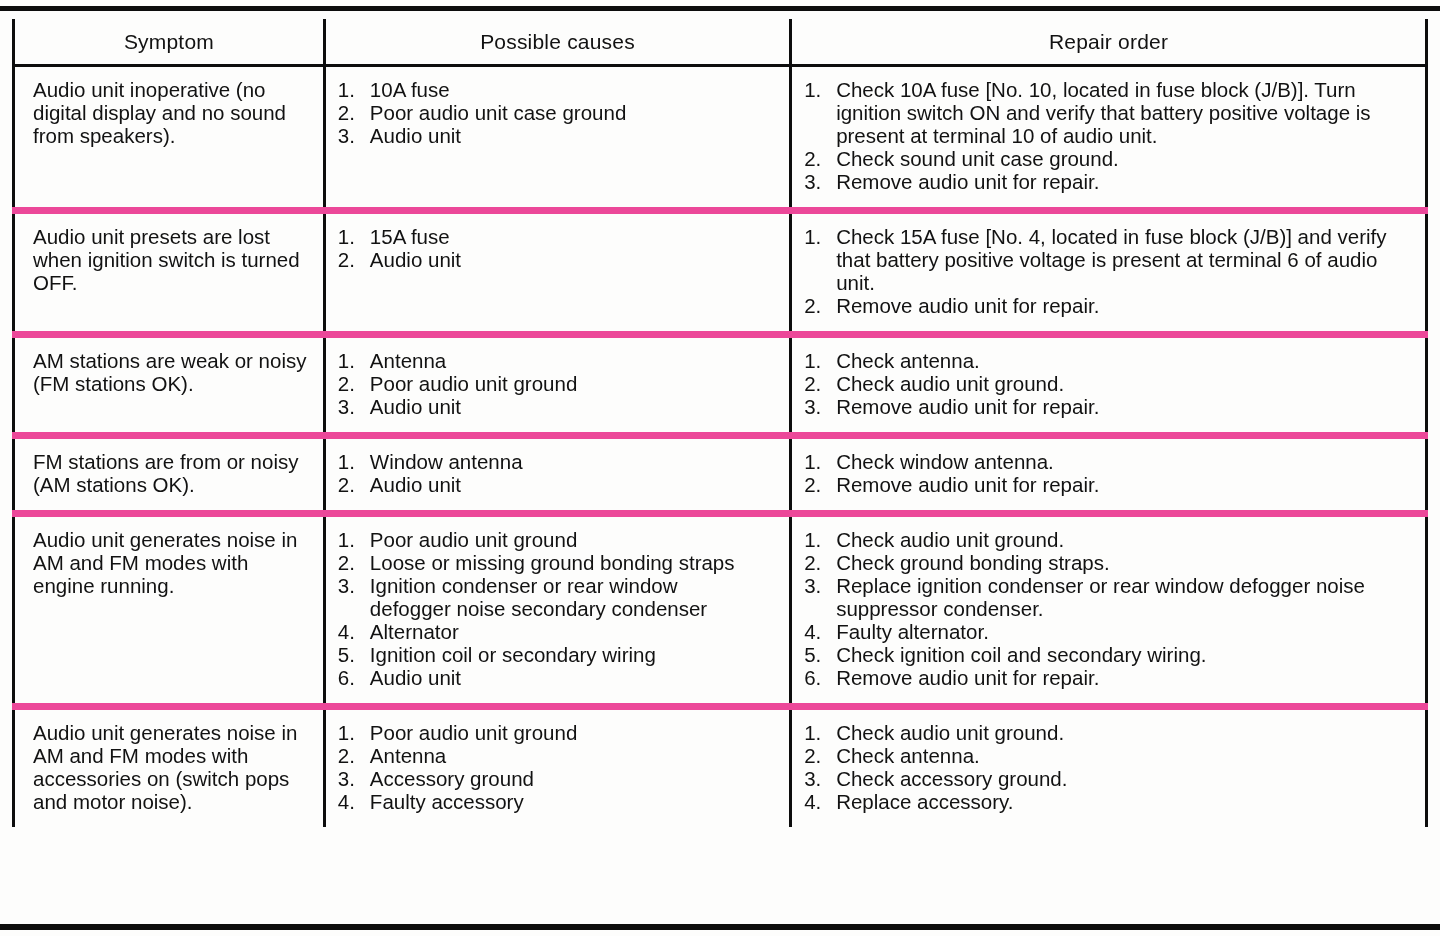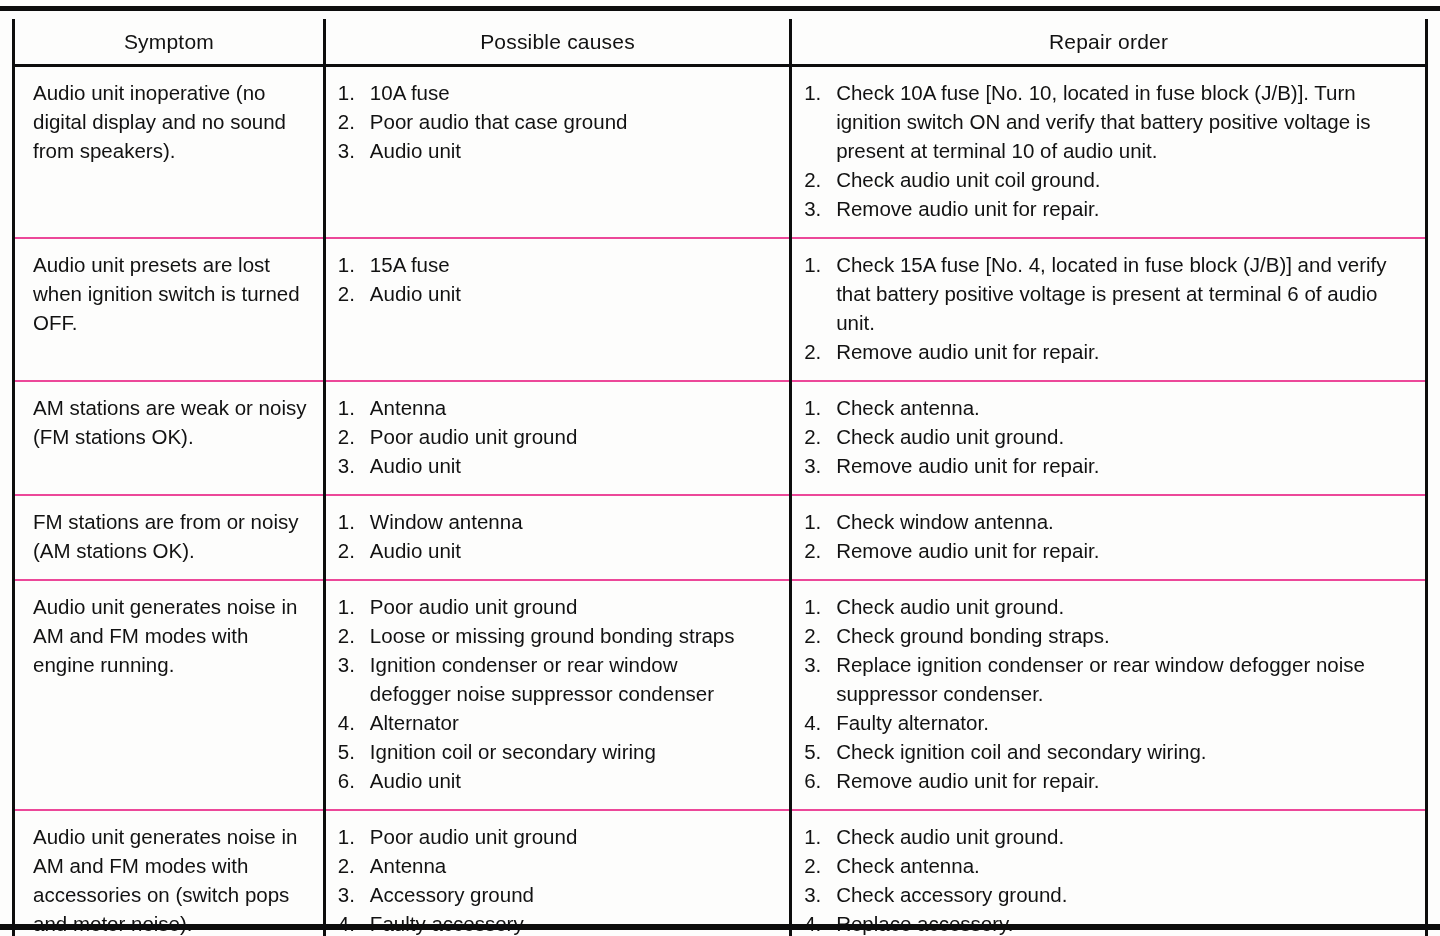--- a/index.html
+++ b/index.html
@@ -52,26 +52,26 @@
     text-align: center;
     padding: 11px 8px 10px 8px;
     border-bottom: 3px solid #0d0d0d;
     letter-spacing: 0.2px;
   }
   th + th, td + td {
     border-left: 3px solid #0d0d0d;
     border-radius: 21px;
   }
   tbody tr + tr td {
-    border-top: 2px solid #ec4899;
+    border-top: 7px solid #ec4899;
   }
   td {
     vertical-align: top;
     font-size: 20.5px;
-    line-height: 29px;
+    line-height: 23px;
     padding: 11px 10px 14px 12px;
   }
   td.symptom-cell {
     padding-left: 18px;
     padding-right: 14px;
   }
   td.list-cell .li {
     display: flex;
     align-items: flex-start;
   }
@@ -107,35 +107,35 @@
       <tbody>
           <tr>
             <td class="symptom-cell">Audio unit inoperative (no digital display and no sound from speakers).</td>
             <td class="list-cell causes-cell">
               <div class="li">
                 <span class="n">1.</span>
                 <span class="t">10A fuse</span>
               </div>
               <div class="li">
                 <span class="n">2.</span>
-                <span class="t">Poor audio that case ground</span>
+                <span class="t">Poor audio unit case ground</span>
               </div>
               <div class="li">
                 <span class="n">3.</span>
                 <span class="t">Audio unit</span>
               </div>
             </td>
             <td class="list-cell repair-cell">
               <div class="li">
                 <span class="n">1.</span>
                 <span class="t">Check 10A fuse [No. 10, located in fuse block (J/B)]. Turn ignition switch ON and verify that battery positive voltage is present at terminal 10 of audio unit.</span>
               </div>
               <div class="li">
                 <span class="n">2.</span>
-                <span class="t">Check audio unit coil ground.</span>
+                <span class="t">Check sound unit case ground.</span>
               </div>
               <div class="li">
                 <span class="n">3.</span>
                 <span class="t">Remove audio unit for repair.</span>
               </div>
             </td>
           </tr>
           <tr>
             <td class="symptom-cell">Audio unit presets are lost when ignition switch is turned OFF.</td>
             <td class="list-cell causes-cell">
@@ -219,21 +219,21 @@
               <div class="li">
                 <span class="n">1.</span>
                 <span class="t">Poor audio unit ground</span>
               </div>
               <div class="li">
                 <span class="n">2.</span>
                 <span class="t">Loose or missing ground bonding straps</span>
               </div>
               <div class="li">
                 <span class="n">3.</span>
-                <span class="t">Ignition condenser or rear window defogger noise suppressor condenser</span>
+                <span class="t">Ignition condenser or rear window defogger noise secondary condenser</span>
               </div>
               <div class="li">
                 <span class="n">4.</span>
                 <span class="t">Alternator</span>
               </div>
               <div class="li">
                 <span class="n">5.</span>
                 <span class="t">Ignition coil or secondary wiring</span>
               </div>
               <div class="li">

